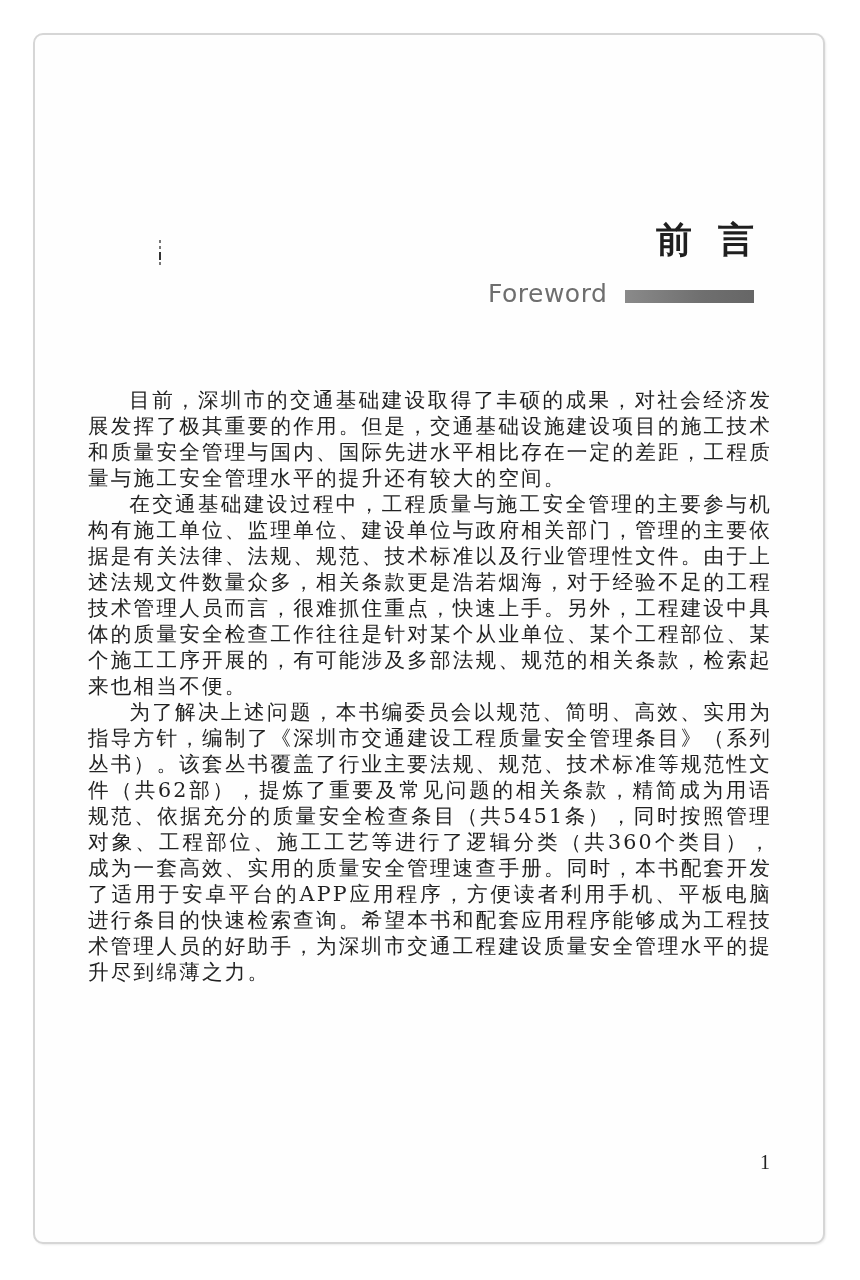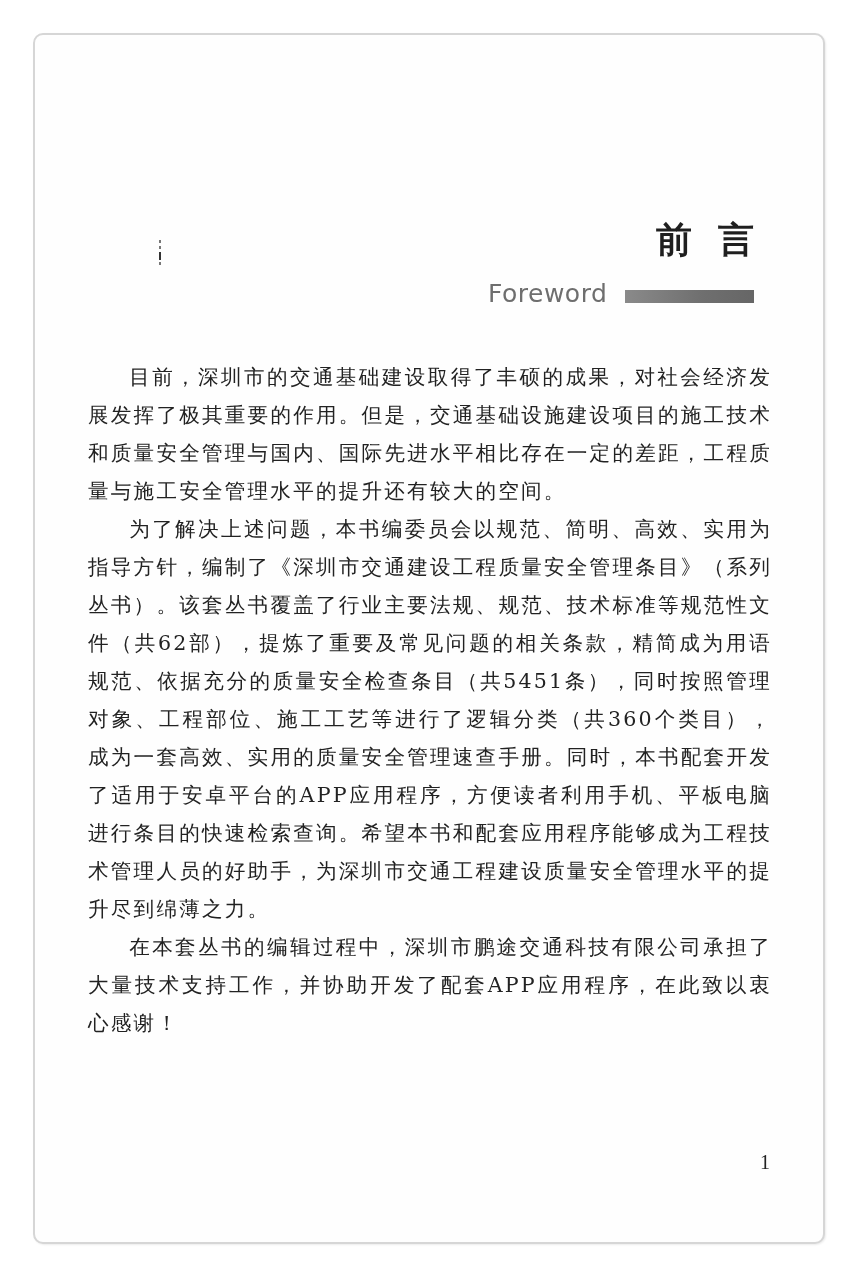--- a/index.html
+++ b/index.html
@@ -72,25 +72,25 @@
       position: absolute;
       left: 137px;
       top: 12px;
       width: 129px;
       height: 13px;
       background: linear-gradient(90deg, #8a8a8a 0%, #6f6f6f 60%, #666 100%);
     }
     .body-text {
       position: absolute;
       left: 88px;
-      top: 358px;
+      top: 387px;
       width: 684px;
       font-family: "DejaVu Serif", "Liberation Serif", serif;
       font-size: 20.6px;
-      line-height: 38px;
+      line-height: 26px;
       color: #222;
       text-align: justify;
       letter-spacing: 2.2px;
     }
     .para {
       margin: 0;
       text-indent: 2em;
     }
     .page-number {
       position: absolute;
@@ -116,17 +116,17 @@
 
 <div class="title">前言</div>
 
 <div class="subtitle-row">
   <span class="subtitle">Foreword</span>
   <span class="subtitle-bar"></span>
 </div>
 
 <div class="body-text">
   <p class="para">目前，深圳市的交通基础建设取得了丰硕的成果，对社会经济发展发挥了极其重要的作用。但是，交通基础设施建设项目的施工技术和质量安全管理与国内、国际先进水平相比存在一定的差距，工程质量与施工安全管理水平的提升还有较大的空间。</p>
+  <p class="para">在交通基础建设过程中，工程质量与施工安全管理的主要参与机构有施工单位、监理单位、建设单位与政府相关部门，管理的主要依据是有关法律、法规、规范、技术标准以及行业管理性文件。由于上述法规文件数量众多，相关条款更是浩若烟海，对于经验不足的工程技术管理人员而言，很难抓住重点，快速上手。另外，工程建设中具体的质量安全检查工作往往是针对某个从业单位、某个工程部位、某个施工工序开展的，有可能涉及多部法规、规范的相关条款，检索起来也相当不便。</p>
   <p class="para">为了解决上述问题，本书编委员会以规范、简明、高效、实用为指导方针，编制了《深圳市交通建设工程质量安全管理条目》（系列丛书）。该套丛书覆盖了行业主要法规、规范、技术标准等规范性文件（共62部），提炼了重要及常见问题的相关条款，精简成为用语规范、依据充分的质量安全检查条目（共5451条），同时按照管理对象、工程部位、施工工艺等进行了逻辑分类（共360个类目），成为一套高效、实用的质量安全管理速查手册。同时，本书配套开发了适用于安卓平台的APP应用程序，方便读者利用手机、平板电脑进行条目的快速检索查询。希望本书和配套应用程序能够成为工程技术管理人员的好助手，为深圳市交通工程建设质量安全管理水平的提升尽到绵薄之力。</p>
-  <p class="para">在本套丛书的编辑过程中，深圳市鹏途交通科技有限公司承担了大量技术支持工作，并协助开发了配套APP应用程序，在此致以衷心感谢！</p>
 </div>
 
 <div class="page-number">1</div>
 
 </body></html>

